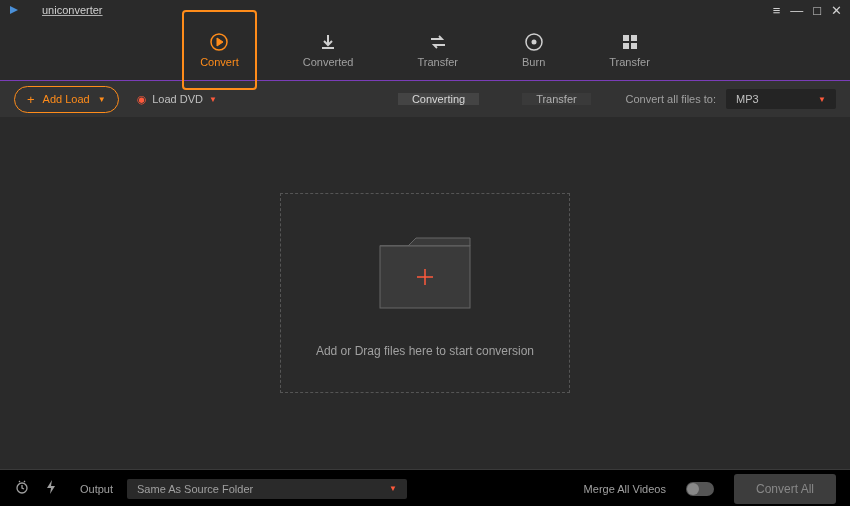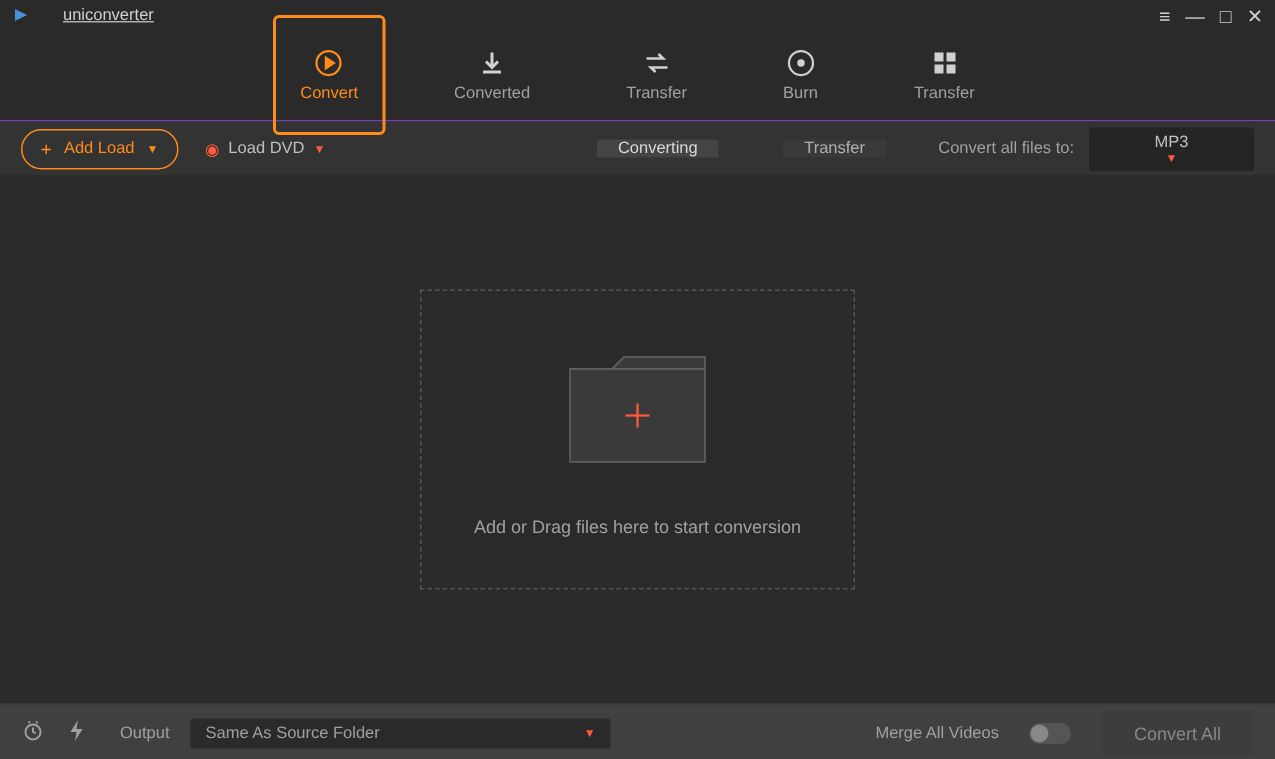--- a/index.html
+++ b/index.html
@@ -29,29 +29,29 @@
 .load-dvd-btn { display: flex; align-items: center; gap: 6px; padding: 5px 8px; cursor: pointer; font-size: 11px; color: #c0c0c0; }
 .load-dvd-btn .disc { color: #ff5a3c; font-size: 11px; }
 .load-dvd-btn .caret { color: #ff5a3c; font-size: 8px; }
 
 .sub-tabs { display: flex; margin-left: 120px; }
 .sub-tab { padding: 0 14px; font-size: 11px; cursor: pointer; background: #3a3a3a; color: #b0b0b0; margin-left: 43px; }
 .sub-tab.active { background: #444444; color: #d8d8d8; }
 
 .toolbar-right { margin-left: auto; display: flex; align-items: center; gap: 10px; }
 .convert-to-label { font-size: 11px; color: #a0a0a0; }
-.format-select { display: flex; align-items: center; justify-content: space-between; width: 110px; padding: 4px 10px; background: #242424; border-radius: 2px; cursor: pointer; font-size: 11px; color: #c0c0c0; flex-direction: column; }
+.format-select { display: flex; align-items: center; justify-content: space-between; width: 110px; padding: 4px 10px; background: #242424; border-radius: 2px; cursor: pointer; font-size: 11px; color: #c0c0c0; }
 .format-select .caret { color: #ff5a3c; font-size: 8px; }
 
 .main-area { height: 352px; background: #2a2a2a; display: flex; align-items: center; justify-content: center; }
 .drop-zone { width: 290px; height: 200px; border: 1px dashed #555; display: flex; flex-direction: column; align-items: center; justify-content: center; gap: 26px; cursor: pointer; }
 .folder-icon { width: 110px; height: 90px; position: relative; }
 .drop-text { font-size: 12px; color: #a0a0a0; }
 
-.footer { height: 38px; background: #404040; display: flex; align-items: center; padding: 0 14px; gap: 14px; border-top: 1px solid #3a3a3a; }
+.footer { height: 38px; background: #000000; display: flex; align-items: center; padding: 0 14px; gap: 14px; border-top: 1px solid #3a3a3a; }
 .footer-icon { cursor: pointer; color: #a0a0a0; font-size: 15px; }
 .output-label { font-size: 11px; color: #a0a0a0; margin-left: 8px; }
 .output-select { display: flex; align-items: center; justify-content: space-between; width: 280px; padding: 4px 10px; background: #2a2a2a; border-radius: 2px; cursor: pointer; font-size: 11px; color: #a0a0a0; }
 .output-select .caret { color: #ff5a3c; font-size: 8px; }
 .footer-right { margin-left: auto; display: flex; align-items: center; gap: 20px; }
 .merge-label { font-size: 11px; color: #a0a0a0; }
 .toggle { width: 28px; height: 14px; background: #555; border-radius: 8px; position: relative; cursor: pointer; }
 .toggle-knob { width: 12px; height: 12px; background: #888; border-radius: 50%; position: absolute; top: 1px; left: 1px; }
 .convert-all-btn { padding: 8px 22px; background: #3d3d3d; color: #888; font-size: 12px; border-radius: 3px; cursor: pointer; }
 </style>

